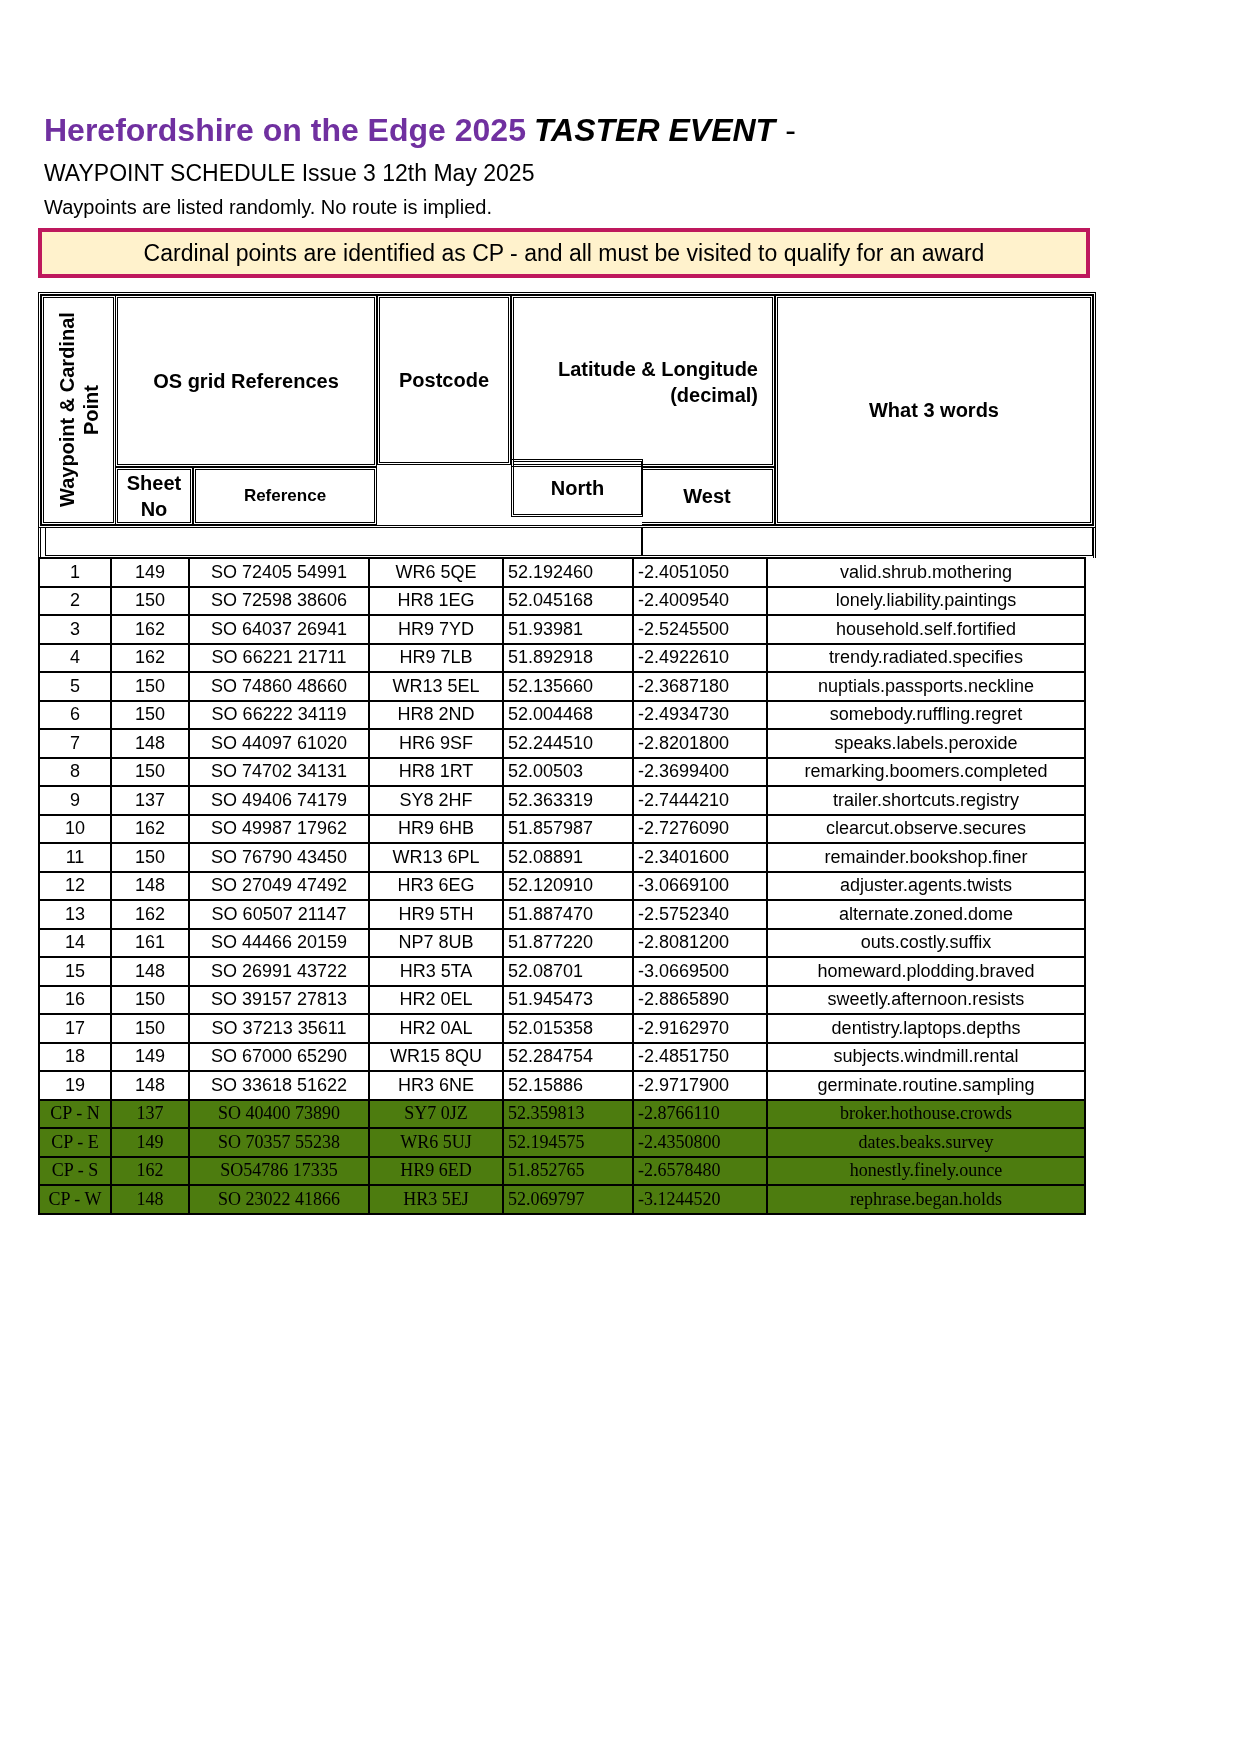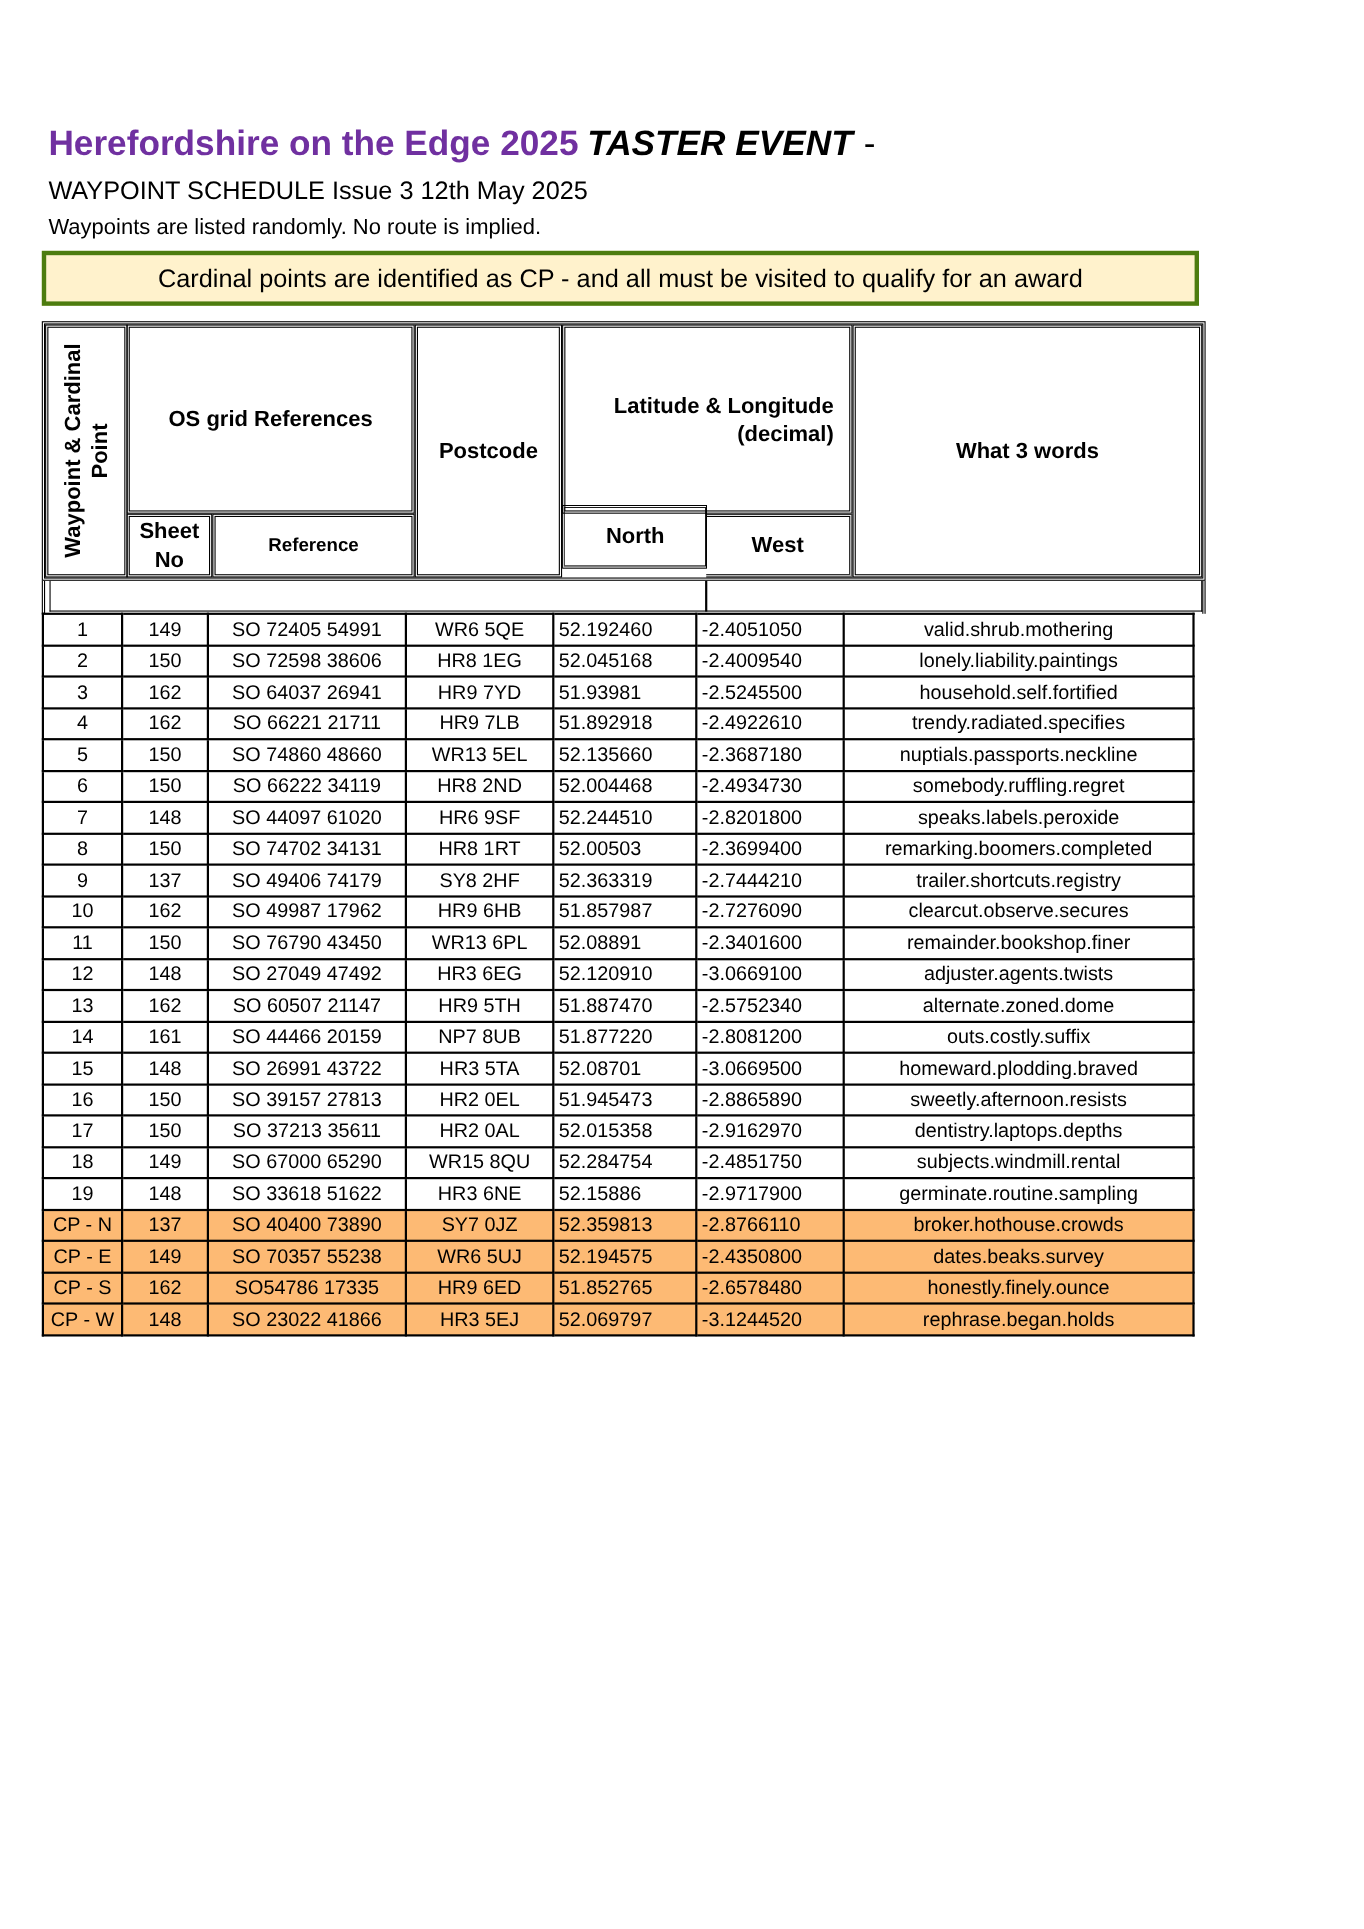--- a/index.html
+++ b/index.html
@@ -3,34 +3,34 @@
 <meta charset="utf-8">
 <style>
   html, body { margin: 0; padding: 0; background: #ffffff; }
   body { width: 1240px; height: 1754px; position: relative; font-family: "Liberation Sans", sans-serif; color: #000; }
   .title { position: absolute; left: 44px; top: 112px; font-size: 32px; font-weight: bold; white-space: nowrap; }
   .title .purple { color: #7030a0; }
   .title .italic { font-style: italic; color: #000; margin-left: 8px; }
   .title .dash { font-weight: normal; margin-left: 10px; }
   .sub1 { position: absolute; left: 44px; top: 160px; font-size: 23px; }
   .sub2 { position: absolute; left: 44px; top: 196px; font-size: 20px; }
-  .notice { position: absolute; left: 38px; top: 228px; width: 1052px; height: 50px; border: 4px solid #4d7c0f; background: #fff2cc; box-sizing: border-box; display: flex; align-items: center; justify-content: center; font-size: 23px; }
+  .notice { position: absolute; left: 38px; top: 228px; width: 1052px; height: 50px; border: 4px solid #be185d; background: #fff2cc; box-sizing: border-box; display: flex; align-items: center; justify-content: center; font-size: 23px; }
 
   .hdr { position: absolute; left: 38px; top: 292px; width: 1058px; height: 236px; border: 3px double #000; box-sizing: border-box; }
   .hcell { position: absolute; border: 3px double #000; box-sizing: border-box; display: flex; align-items: center; justify-content: center; text-align: center; font-weight: bold; font-size: 20px; line-height: 1.3; }
   .vert { writing-mode: vertical-rl; transform: rotate(180deg); font-size: 20px; line-height: 1.2; }
 
   .spacer { position: absolute; left: 38px; top: 528px; width: 1058px; height: 30px; border-left: 3px double #000; border-right: 3px double #000; box-sizing: border-box; }
   .spacer .inner { position: absolute; left: 4px; right: 0; top: 0; height: 27px; border: 1px solid #000; border-top: none; }
   .spacer .div { position: absolute; left: 600px; top: 0; height: 28px; border-left: 2px solid #000; }
 
   table.data { position: absolute; left: 38px; top: 557px; border-collapse: collapse; font-family: "Liberation Sans", sans-serif; font-size: 18px; }
   table.data td { border: 2px solid #000; height: 26.5px; padding: 0; text-align: center; white-space: nowrap; }
   table.data td.left { text-align: left; padding-left: 4px; }
-  table.data tr.cp td { background: #fdba74; }
+  table.data tr.cp td { background: #4d7c0f; font-family: Liberation Serif, serif; }
   .c1 { width: 72px; } .c2 { width: 78px; } .c3 { width: 180px; } .c4 { width: 134px; }
   .c5 { width: 130px; } .c6 { width: 134px; } .c7 { width: 318px; }
 </style>
 </head>
 <body>
 
 <div class="title">
   <span class="purple">Herefordshire on the Edge 2025</span><span class="italic">TASTER EVENT</span><span class="dash">-</span>
 </div>
 <div class="sub1">WAYPOINT SCHEDULE Issue 3 12th May 2025</div>
@@ -45,21 +45,21 @@
   </div>
   <div class="hcell" style="left:74px;top:0;width:262px;height:172px;">
     <span>OS grid References</span>
   </div>
   <div class="hcell" style="left:74px;top:172px;width:78px;height:58px;">
     <span style="width:56px;">Sheet No</span>
   </div>
   <div class="hcell" style="left:152px;top:172px;width:184px;height:58px;font-size:17px;">
     <span>Reference</span>
   </div>
-  <div class="hcell" style="left:336px;top:0;width:134px;height:230px;">
+  <div class="hcell" style="left:336px;top:0;width:134px;height:170px;">
     <span>Postcode</span>
   </div>
   <div class="hcell" style="left:470px;top:0;width:264px;height:172px;align-items:flex-start;padding-top:58px;">
     <span style="width:230px;text-align:right;">Latitude &amp; Longitude (decimal)</span>
   </div>
   <div class="hcell" style="left:470px;top:164px;width:132px;height:58px;border:3px double #000;border-right:2px solid #000;">
     <span>North</span>
   </div>
   <div class="hcell" style="left:601px;top:172px;width:133px;height:58px;border-left:none;">
     <span>West</span>

